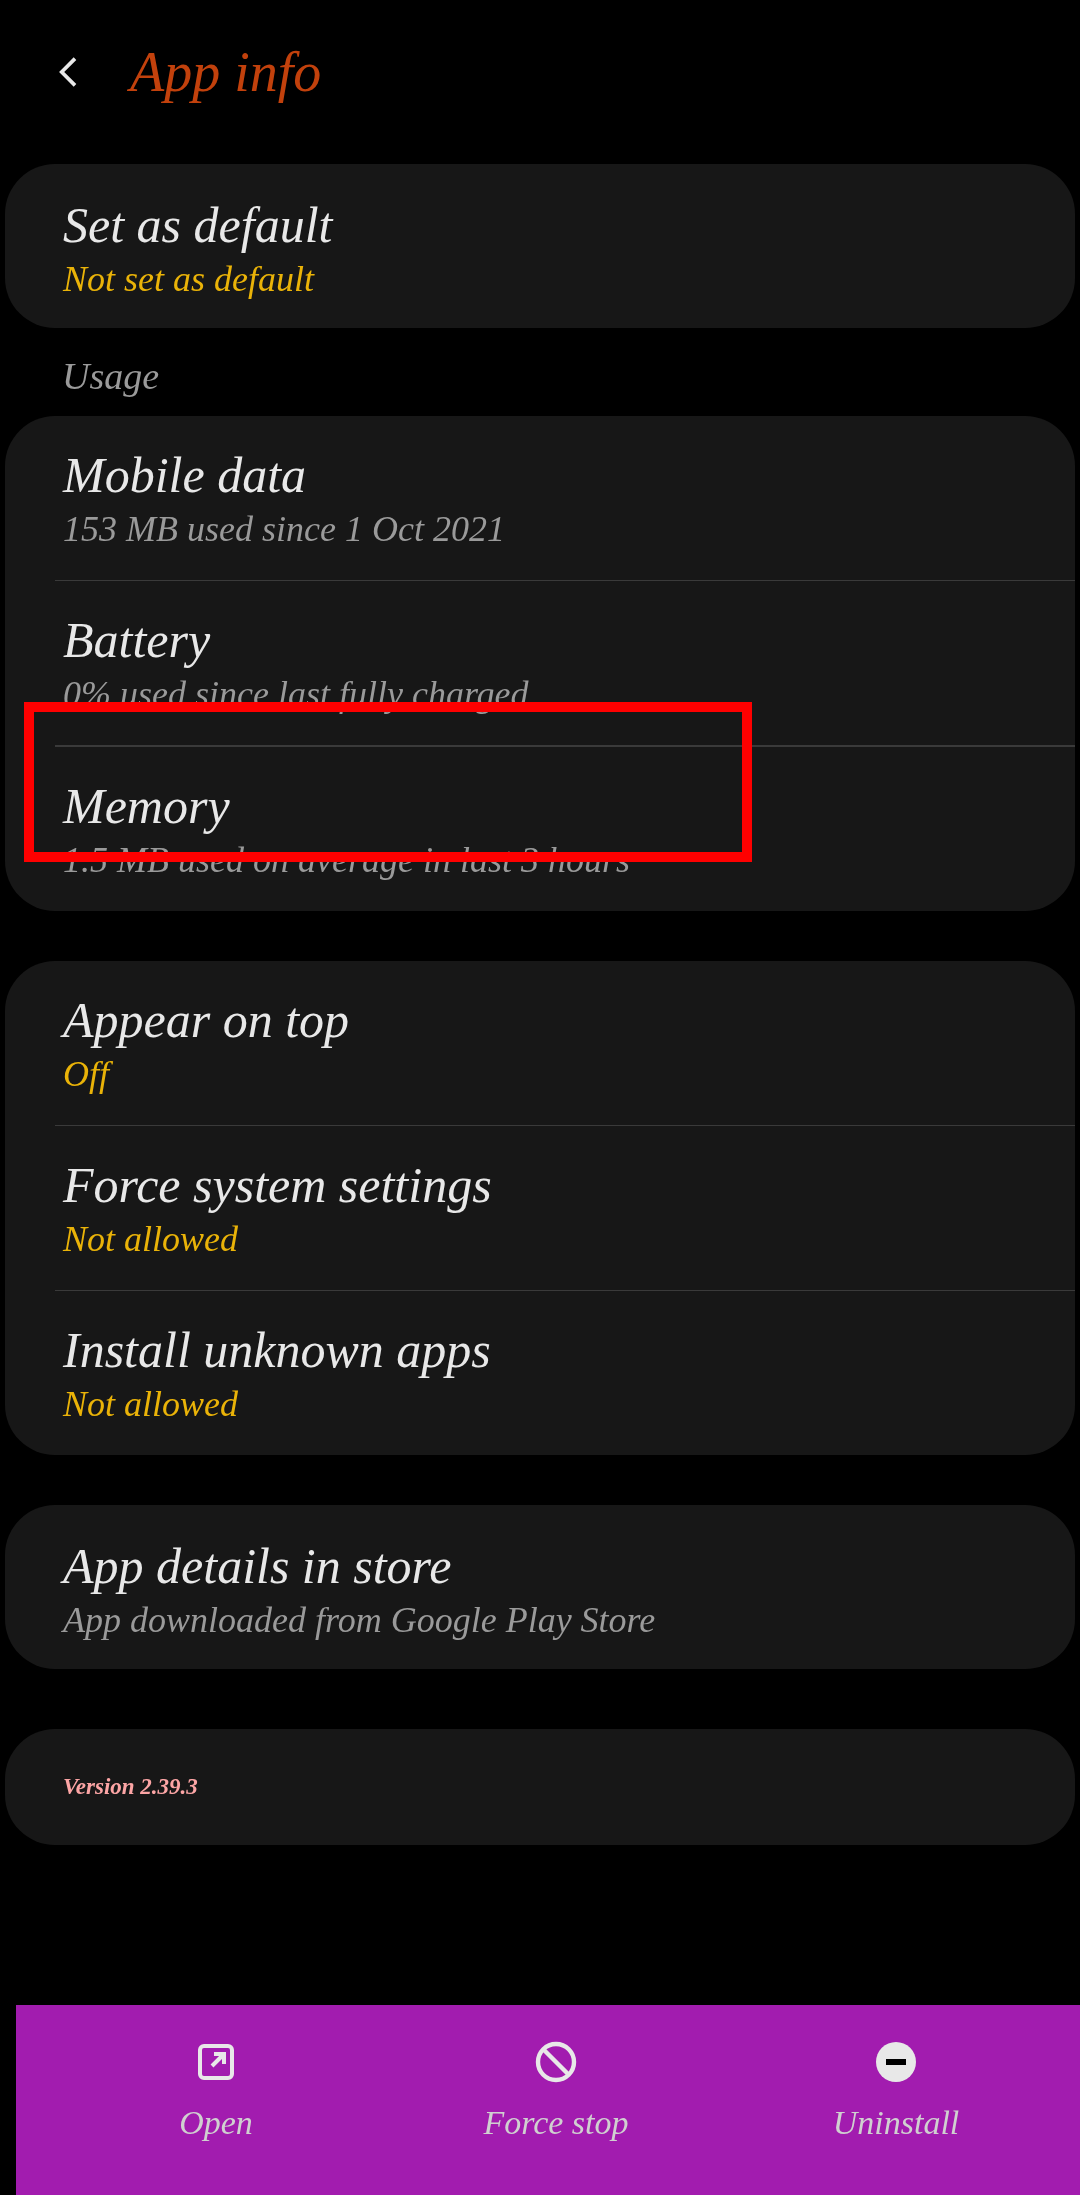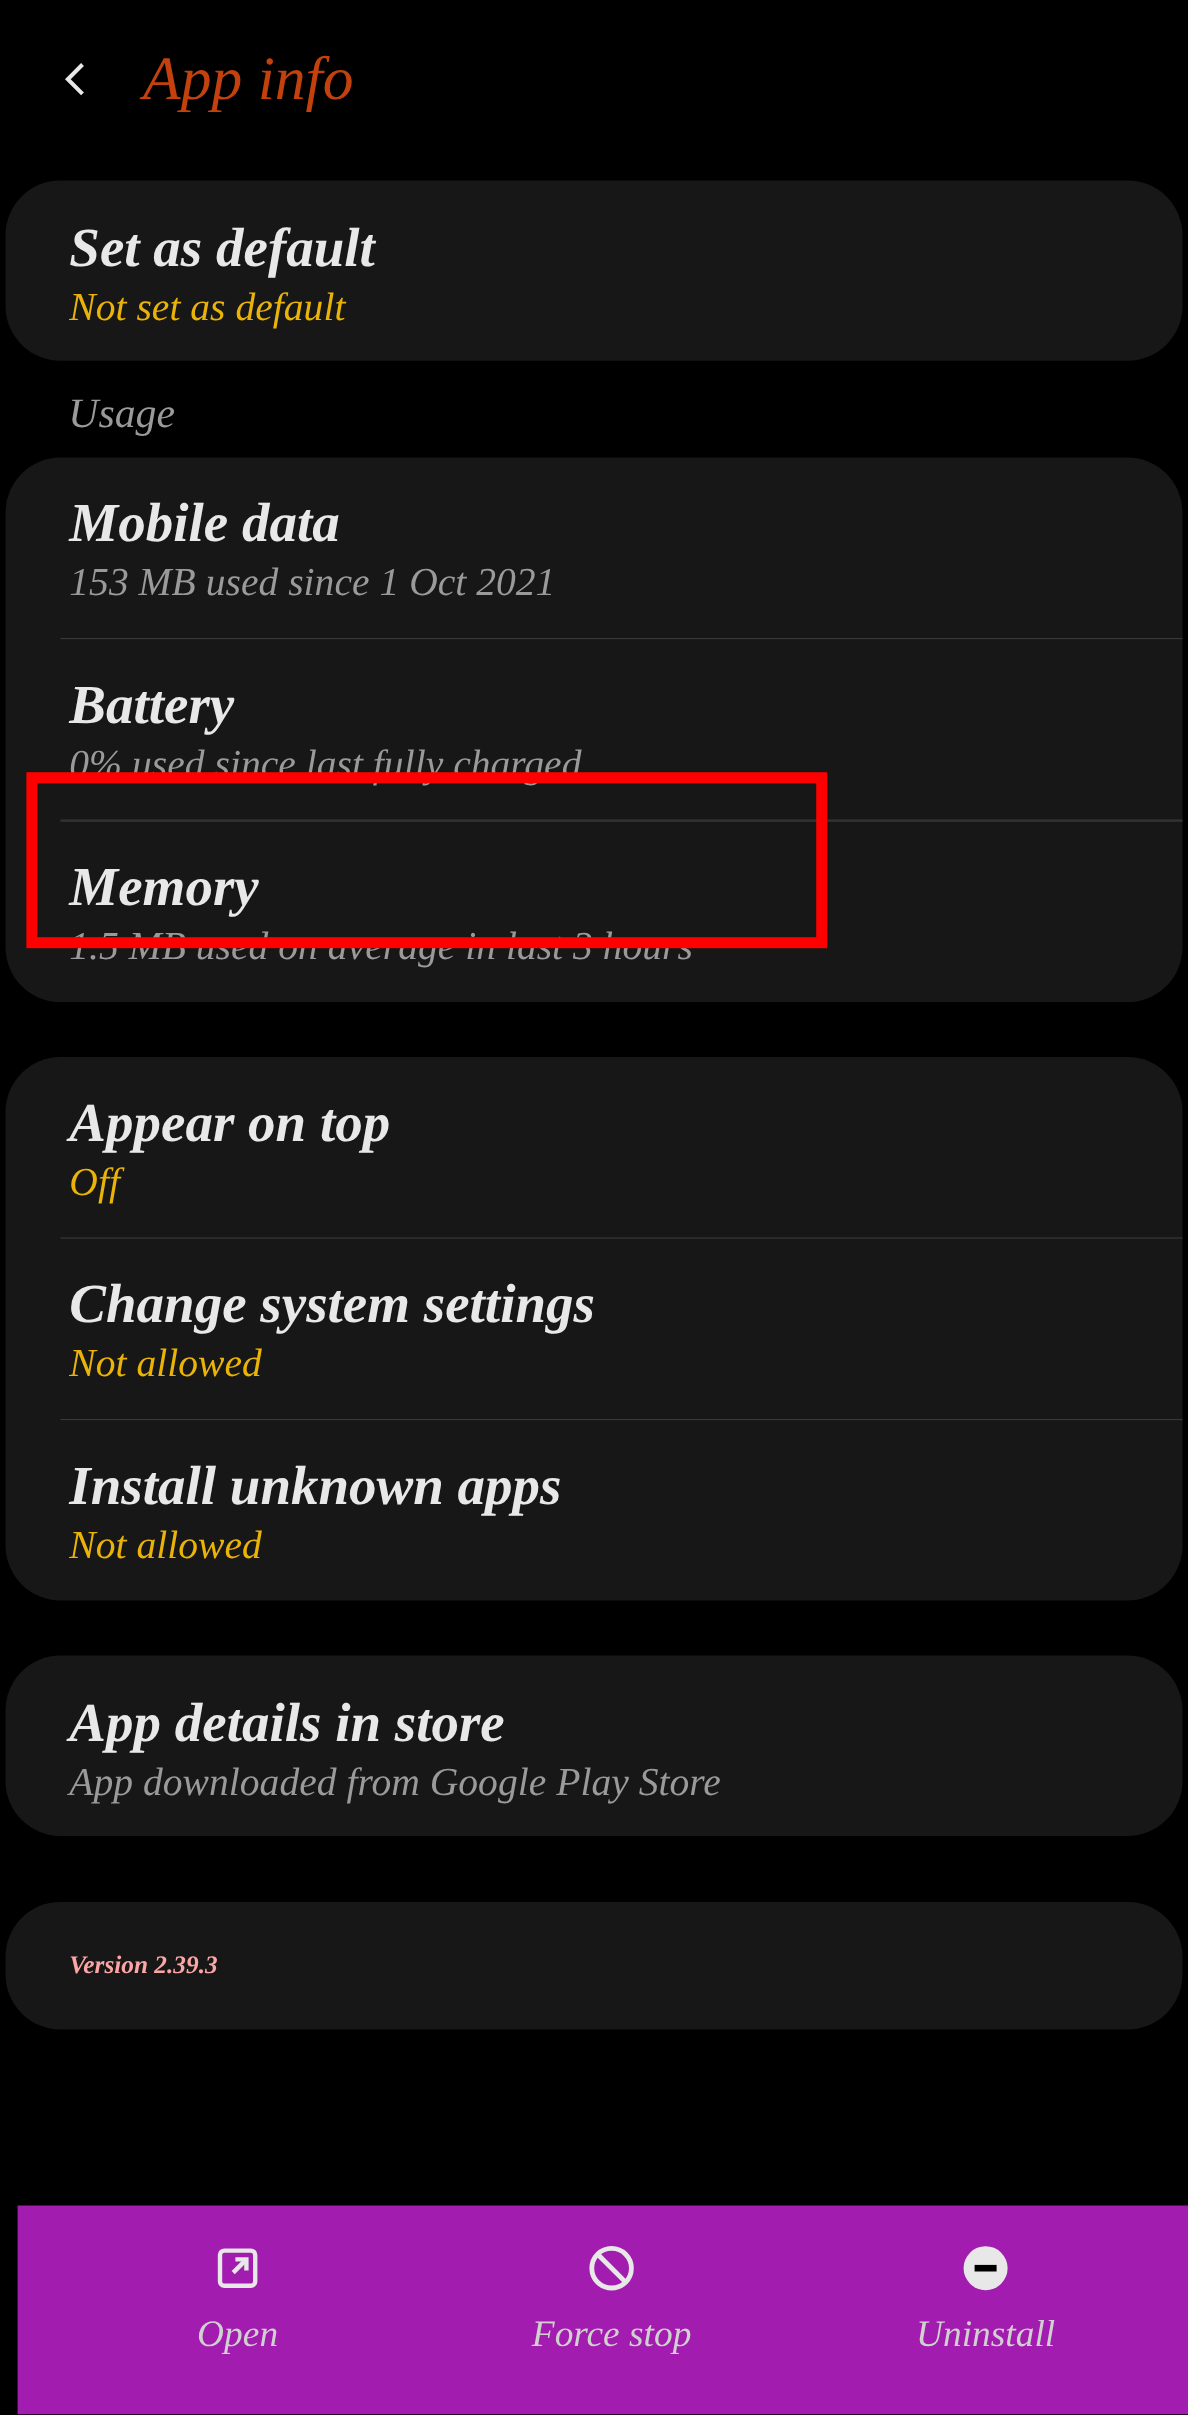--- a/index.html
+++ b/index.html
@@ -50,21 +50,20 @@
   }
   .divider-indent {
     margin: 0 0 0 50px;
     height: 1px;
     background: #3a3a3a;
   }
   .row-title {
     font-size: 50px;
     color: #e8e8e8;
     margin-bottom: 4px;
-    font-weight: bold;
   }
   .row-sub {
     font-size: 36px;
     color: #9a9a9a;
   }
   .row-sub-blue {
     font-size: 36px;
     color: #eab308;
   }
   .section-label {
@@ -160,21 +159,21 @@
 
 <div class="spacer-50"></div>
 
 <div class="card">
   <div class="row no-border">
     <div class="row-title">Appear on top</div>
     <div class="row-sub-blue">Off</div>
   </div>
   <div class="divider-indent"></div>
   <div class="row no-border">
-    <div class="row-title">Change system settings</div>
+    <div class="row-title">Force system settings</div>
     <div class="row-sub-blue">Not allowed</div>
   </div>
   <div class="divider-indent"></div>
   <div class="row no-border">
     <div class="row-title">Install unknown apps</div>
     <div class="row-sub-blue">Not allowed</div>
   </div>
 </div>
 
 <div class="spacer-50"></div>

